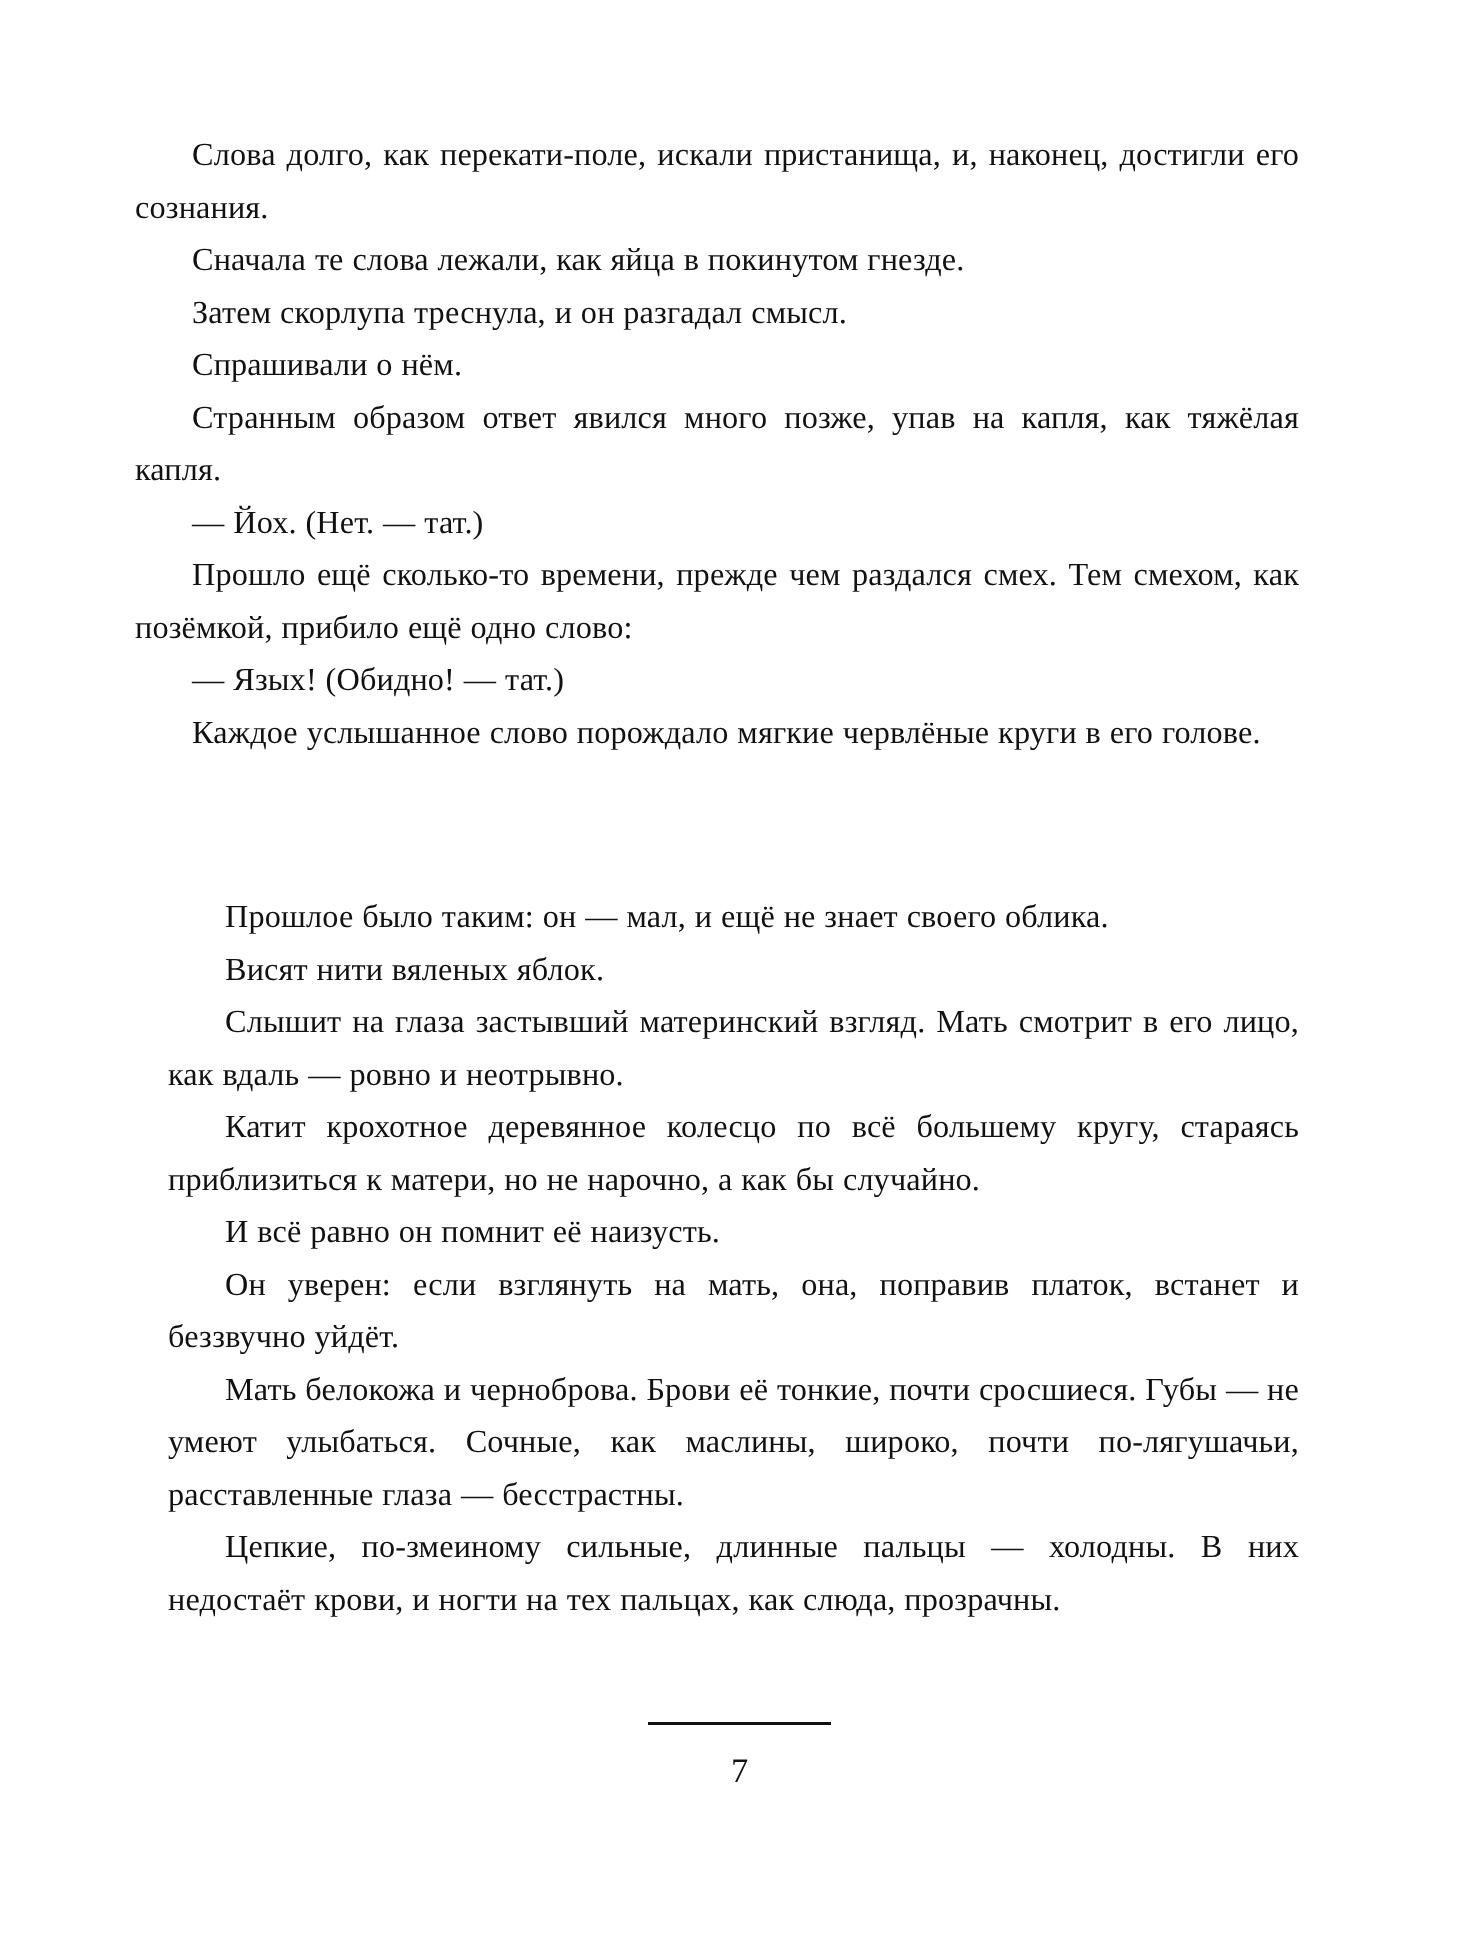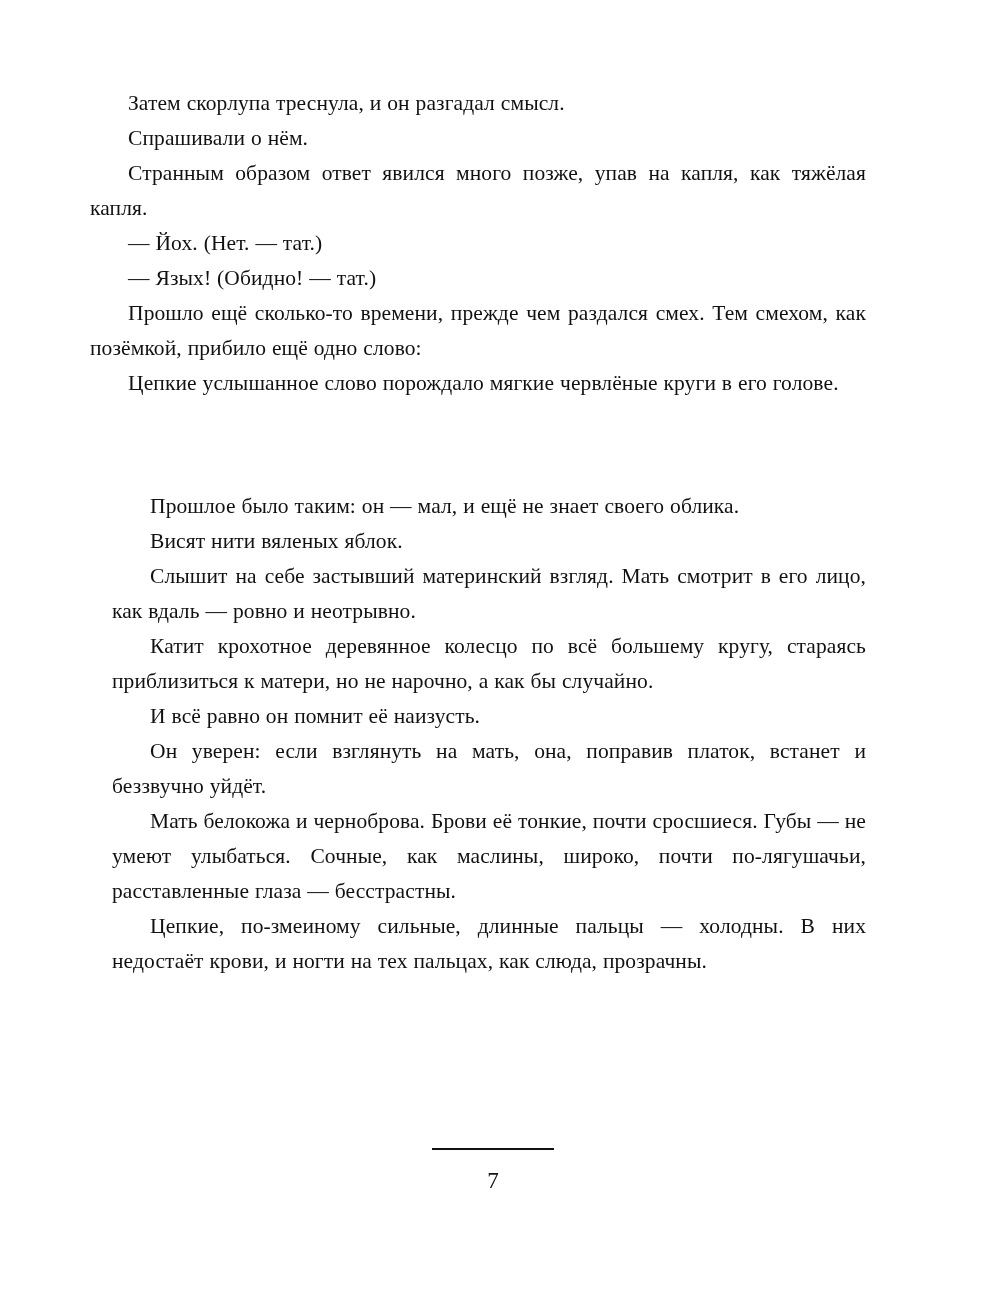--- a/index.html
+++ b/index.html
@@ -90,37 +90,39 @@
   }
 </style>
 </head>
 <body>
 
 <div class="page">
 
   <div class="text-column">
 
     <div class="block">
+      <p class="para no-stretch">Слова долго, как перекати-поле, искали пристанища, и, наконец, достигли его сознания.</p>
+      <p class="para no-stretch">Сначала те слова лежали, как яйца в покинутом гнезде.</p>
       <p class="para no-stretch">Затем скорлупа треснула, и он разгадал смысл.</p>
       <p class="para no-stretch">Спрашивали о нём.</p>
       <p class="para no-stretch">Странным образом ответ явился много позже, упав на капля, как тяжёлая капля.</p>
 
       <p class="para no-stretch"><span>— </span><span class="it">Йох</span><span>. (Нет. — тат.)</span></p>
 
+      <p class="para no-stretch">Прошло ещё сколько-то времени, прежде чем раздался смех. Тем смехом, как позёмкой, прибило ещё одно слово:</p>
+
       <p class="para no-stretch"><span>— </span><span class="it">Язых</span><span>! (Обидно! — тат.)</span></p>
 
-      <p class="para no-stretch">Прошло ещё сколько-то времени, прежде чем раздался смех. Тем смехом, как позёмкой, прибило ещё одно слово:</p>
-
-      <p class="para no-stretch">Цепкие услышанное слово порождало мягкие червлёные круги в его голове.</p>
+      <p class="para no-stretch">Каждое услышанное слово порождало мягкие червлёные круги в его голове.</p>
     </div>
 
     <div class="block">
       <p class="para no-stretch">Прошлое было таким: он — мал, и ещё не знает своего облика.</p>
       <p class="para no-stretch">Висят нити вяленых яблок.</p>
-      <p class="para no-stretch">Слышит на себе застывший материнский взгляд. Мать смотрит в его лицо, как вдаль — ровно и неотрывно.</p>
+      <p class="para no-stretch">Слышит на глаза застывший материнский взгляд. Мать смотрит в его лицо, как вдаль — ровно и неотрывно.</p>
       <p class="para no-stretch">Катит крохотное деревянное колесцо по всё большему кругу, стараясь приблизиться к матери, но не нарочно, а как бы случайно.</p>
       <p class="para no-stretch">И всё равно он помнит её наизусть.</p>
       <p class="para no-stretch">Он уверен: если взглянуть на мать, она, поправив платок, встанет и беззвучно уйдёт.</p>
       <p class="para no-stretch">Мать белокожа и черноброва. Брови её тонкие, почти сросшиеся. Губы — не умеют улыбаться. Сочные, как маслины, широко, почти по-лягушачьи, расставленные глаза — бесстрастны.</p>
       <p class="para no-stretch">Цепкие, по-змеиному сильные, длинные пальцы — холодны. В них недостаёт крови, и ногти на тех пальцах, как слюда, прозрачны.</p>
     </div>
 
   </div>
 
   <div class="footer">

